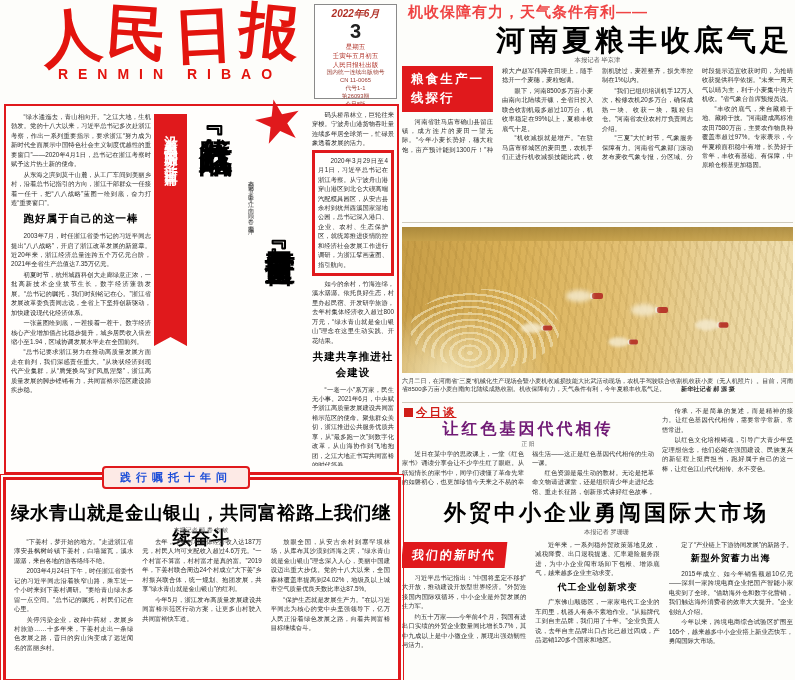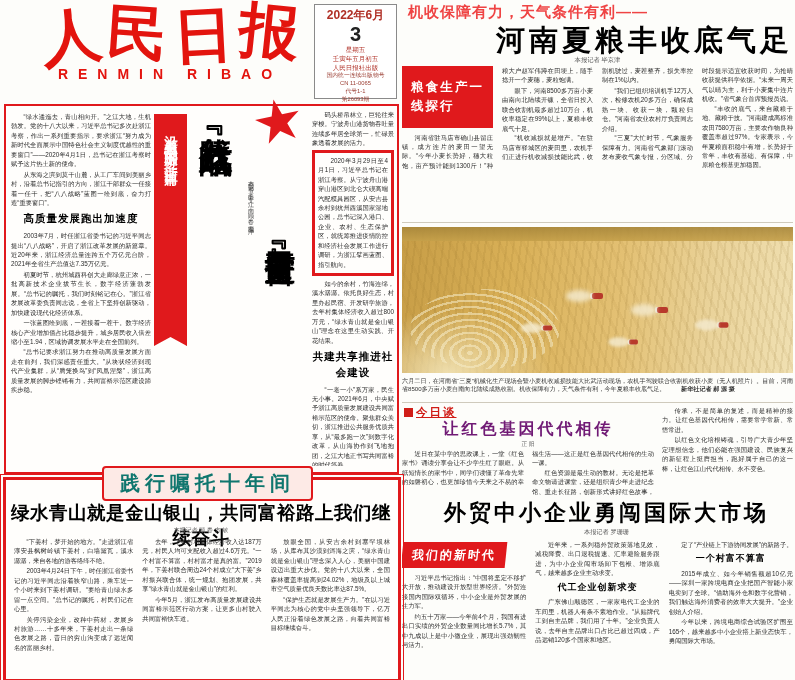--- a/index.html
+++ b/index.html
@@ -11,37 +11,37 @@
         color:#e3140e;font-size:60px;line-height:1.05;margin:0 3px;}
   .logo-chars span:nth-child(1){transform:rotate(-7deg) translateY(3px);}
   .logo-chars span:nth-child(2){transform:rotate(4deg);}
   .logo-chars span:nth-child(3){transform:rotate(-3deg) translateY(2px);}
   .logo-chars span:nth-child(4){transform:rotate(6deg) translateY(-2px);}
   .logo-latin{color:#e3140e;font-weight:bold;font-size:14px;letter-spacing:10px;margin-top:1px;}
   .website{position:absolute;left:60px;top:88px;width:230px;text-align:center;
         font-size:8.5px;font-weight:bold;color:#c0392b;letter-spacing:.5px;}
   .datebox{position:absolute;left:314px;top:4px;width:81px;height:91px;border:1px solid #8a8a8a;
         text-align:center;padding-top:2px;background:#fff;}
-  .datebox .d1{font-size:12px;color:#b03026;font-weight:bold;}
+  .datebox .d1{font-size:10px;color:#b03026;font-weight:bold;font-style:italic;}
   .datebox .d2{font-size:20px;font-weight:bold;color:#222;line-height:1.05;}
   .datebox .d3,.datebox .d4,.datebox .d5{font-size:6.5px;color:#b03026;line-height:1.4;}
   .datebox .d6,.datebox .d7,.datebox .d8,.datebox .d9,.datebox .d10{font-size:5.8px;color:#9a3c31;line-height:1.35;}
   
   .t{font-size:6.3px;line-height:1.5;text-align:justify;color:#2b2b2b;}
   .t p{margin:0 0 1px;text-indent:2em;}
   .small-rule{position:absolute;background:#cfcabc;height:1px;}
   
   .kicker{position:absolute;left:408px;top:3px;font-size:15px;font-weight:bold;letter-spacing:1px;color:#ef4444;}
   .hn-title{position:absolute;left:402px;top:21px;width:391px;text-align:right;
         font-size:29px;font-weight:900;letter-spacing:4px;color:#000;}
   .hn-byline{position:absolute;left:402px;top:56px;width:391px;text-align:center;font-size:6.3px;color:#555;}
   .hn-cols{position:absolute;left:402px;top:66px;width:391px;height:152px;
         column-count:4;column-gap:9px;overflow:hidden;}
   .badge-red{display:inline-block;background:#e0191c;color:#fff;font-weight:bold;
-        font-size:12.5px;letter-spacing:2px;padding:12px 9px;margin:0 0 5px 0;}
+        font-size:12.5px;letter-spacing:2px;padding:4px 9px;margin:0 0 5px 0;}
   
   .photo{position:absolute;left:402px;top:227px;width:391px;height:146px;overflow:hidden;
      background:
        radial-gradient(150px 90px at 12% 100%, rgba(244,232,190,.85), rgba(244,232,190,0) 70%),
        repeating-linear-gradient(97deg, rgba(122,92,24,.10) 0 2px, rgba(0,0,0,0) 2px 7px),
        repeating-linear-gradient(64deg, rgba(150,112,40,.08) 0 3px, rgba(0,0,0,0) 3px 11px),
        linear-gradient(97deg,#c79d46 0%,#d9b057 28%,#e3c073 55%,#ead39a 78%,#f0e0b2 100%);}
   .photo .fieldtop{position:absolute;left:0;top:0;width:100%;height:14px;
        background:linear-gradient(180deg,#a8873b,#c5a04a);opacity:.9;}
   .swirl{position:absolute;left:8px;bottom:4px;width:150px;height:80px;border-radius:50%;
@@ -96,21 +96,21 @@
   .star-icon{position:absolute;left:246px;top:-14px;font-size:58px;color:#e0191c;
         transform:rotate(-12deg);line-height:1;}
   .zj-h2{position:absolute;left:252px;top:124px;height:240px;writing-mode:vertical-rl;
         font-size:30px;font-weight:900;line-height:1.5;color:#000;}
   .zj-right{position:absolute;left:306px;top:4px;width:82px;height:356px;overflow:hidden;}
   .hl-box{border:3.5px solid #e0191c;padding:3px;margin:2px 0 3px 0;}
   
   .bl-box{position:absolute;left:3px;top:477px;width:392px;height:199px;
         border:3px solid #e0191c;outline:1px solid #e0191c;outline-offset:2px;background:#fffefc;}
   .bl-badge{position:absolute;left:96px;top:-14px;background:#fdeae6;border:2.5px solid #e0191c;
-        border-radius:4px;color:#0f766e;font-weight:900;font-size:20px;letter-spacing:5px;
+        border-radius:4px;color:#1d4ed8;font-weight:900;font-size:11px;letter-spacing:5px;
         padding:2px 16px;}
   .bl-title{position:absolute;left:4px;top:20px;width:382px;text-align:center;
         font-size:18.5px;font-weight:900;letter-spacing:.5px;color:#000;}
   .bl-byline{position:absolute;left:4px;top:46px;width:382px;text-align:center;font-size:6px;color:#666;}
   .bl-cols{position:absolute;left:8px;top:57px;width:376px;height:134px;display:flex;gap:9px;}
   .bl-col{flex:1;overflow:hidden;}
 </style>
 </head>
 <body>
 
@@ -210,35 +210,35 @@
         </div>
       <span class="subhead">代工企业创新求变</span>
       <div>
           <p>广东佛山顺德区，一家家电代工企业的车间里，机器人有条不紊地作业。“从贴牌代工到自主品牌，我们用了十年。”企业负责人说，去年自主品牌出口占比已超过四成，产品远销120多个国家和地区。</p>
         </div>
     </div>
     <div class="wm-col t">
       <div>
           <p>定了“产业链上下游协同发展”的新路子。</p>
         </div>
-      <span class="subhead">一个村富不算富</span>
+      <span class="subhead">新型外贸蓄力出海</span>
       <div>
           <p>2015年成立、如今年销售额超10亿元——深圳一家跨境电商企业把国产智能小家电卖到了全球。“借助海外仓和数字化营销，我们触达海外消费者的效率大大提升。”企业创始人介绍。</p>
           <p>今年以来，跨境电商综合试验区扩围至165个，越来越多中小企业搭上新业态快车，勇闯国际大市场。</p>
         </div>
     </div>
   </div>
 
   <div class="zj-box">
     <div class="zj-col1 t">
       <div>
           <p>“绿水逶迤去，青山相向开。”之江大地，生机勃发。党的十八大以来，习近平总书记多次赴浙江考察，作出一系列重要指示，要求浙江“努力成为新时代全面展示中国特色社会主义制度优越性的重要窗口”——2020年4月1日，总书记在浙江考察时赋予这片热土新的使命。</p>
           <p>从东海之滨到莫干山麓，从工厂车间到美丽乡村，沿着总书记指引的方向，浙江干部群众一任接着一任干，把“八八战略”蓝图一绘到底，奋力打造“重要窗口”。</p>
         </div>
-      <span class="zj-sub">高质量发展跑出加速度</span>
+      <span class="zj-sub">跑好属于自己的这一棒</span>
       <div>
           <p>2003年7月，时任浙江省委书记的习近平同志提出“八八战略”，开启了浙江改革发展的新篇章。近20年来，浙江经济总量连跨五个万亿元台阶，2021年全省生产总值达7.35万亿元。</p>
           <p>初夏时节，杭州城西科创大走廊绿意正浓，一批高新技术企业拔节生长，数字经济蓬勃发展。“总书记的嘱托，我们时刻铭记在心。”浙江省发展改革委负责同志说，全省上下坚持创新驱动，加快建设现代化经济体系。</p>
           <p>一张蓝图绘到底，一茬接着一茬干。数字经济核心产业增加值占比稳步提升，城乡居民收入倍差缩小至1.94，区域协调发展水平走在全国前列。</p>
           <p>“总书记要求浙江努力在推动高质量发展方面走在前列，我们深感责任重大。”从块状经济到现代产业集群，从“腾笼换鸟”到“凤凰涅槃”，浙江高质量发展的脚步铿锵有力，共同富裕示范区建设蹄疾步稳。</p>
         </div>
     </div>
     <div class="ribbon">
       <span>沿着总书记的足迹·浙江篇</span>
     </div>

